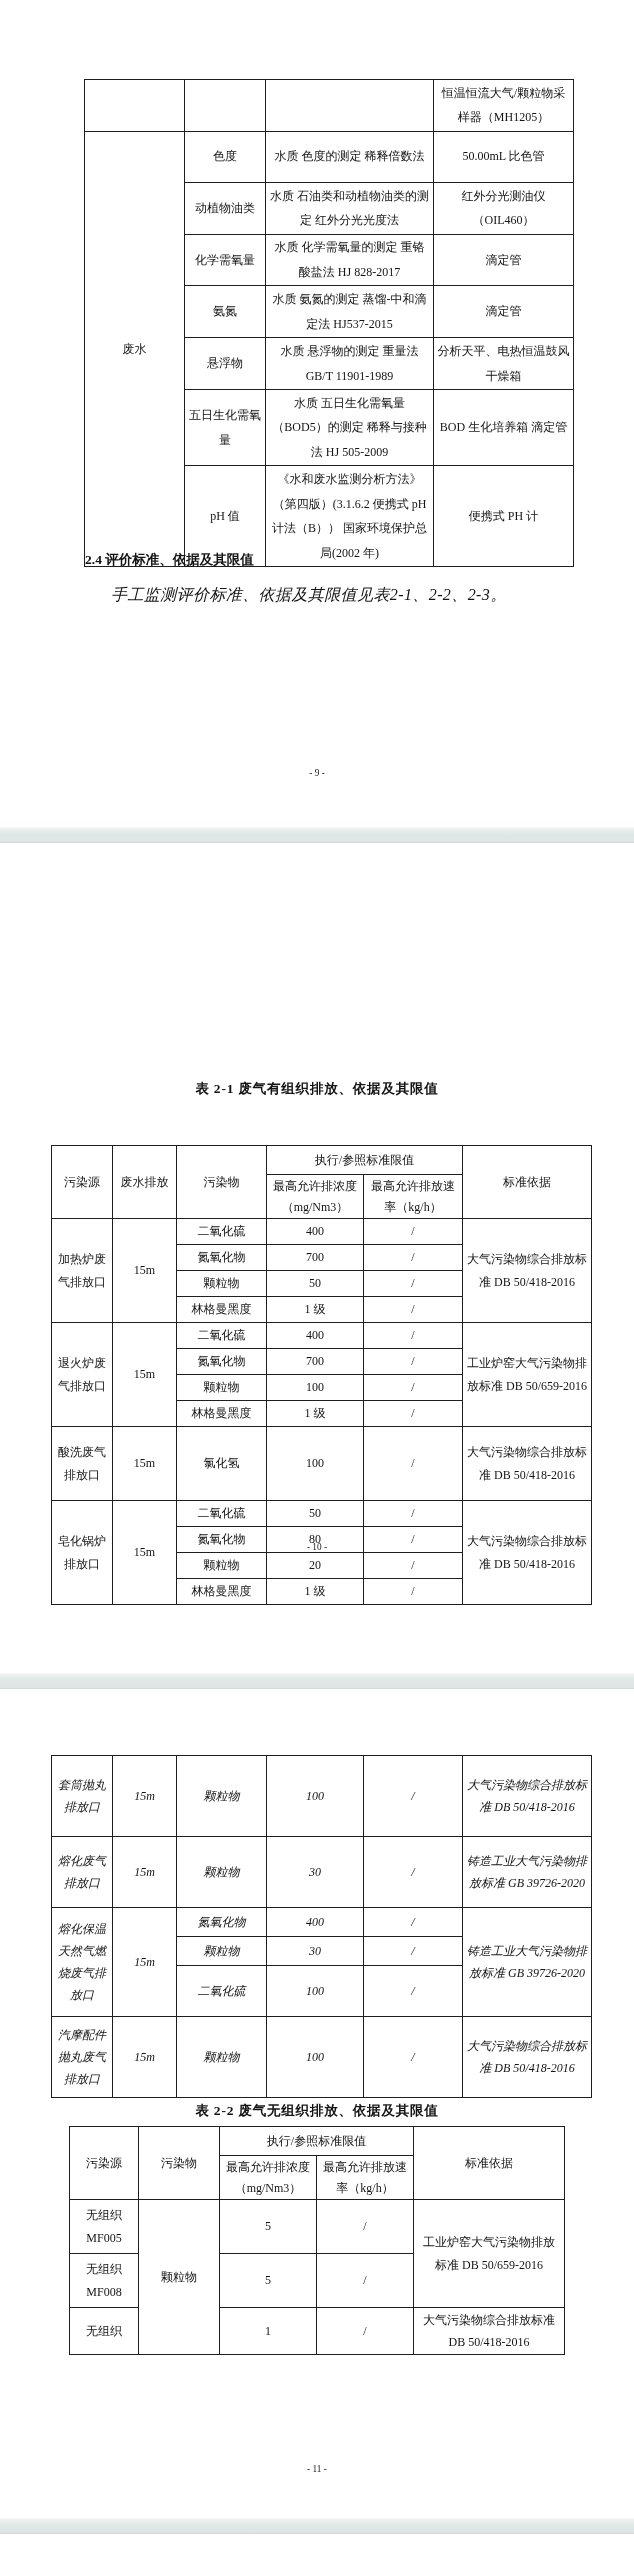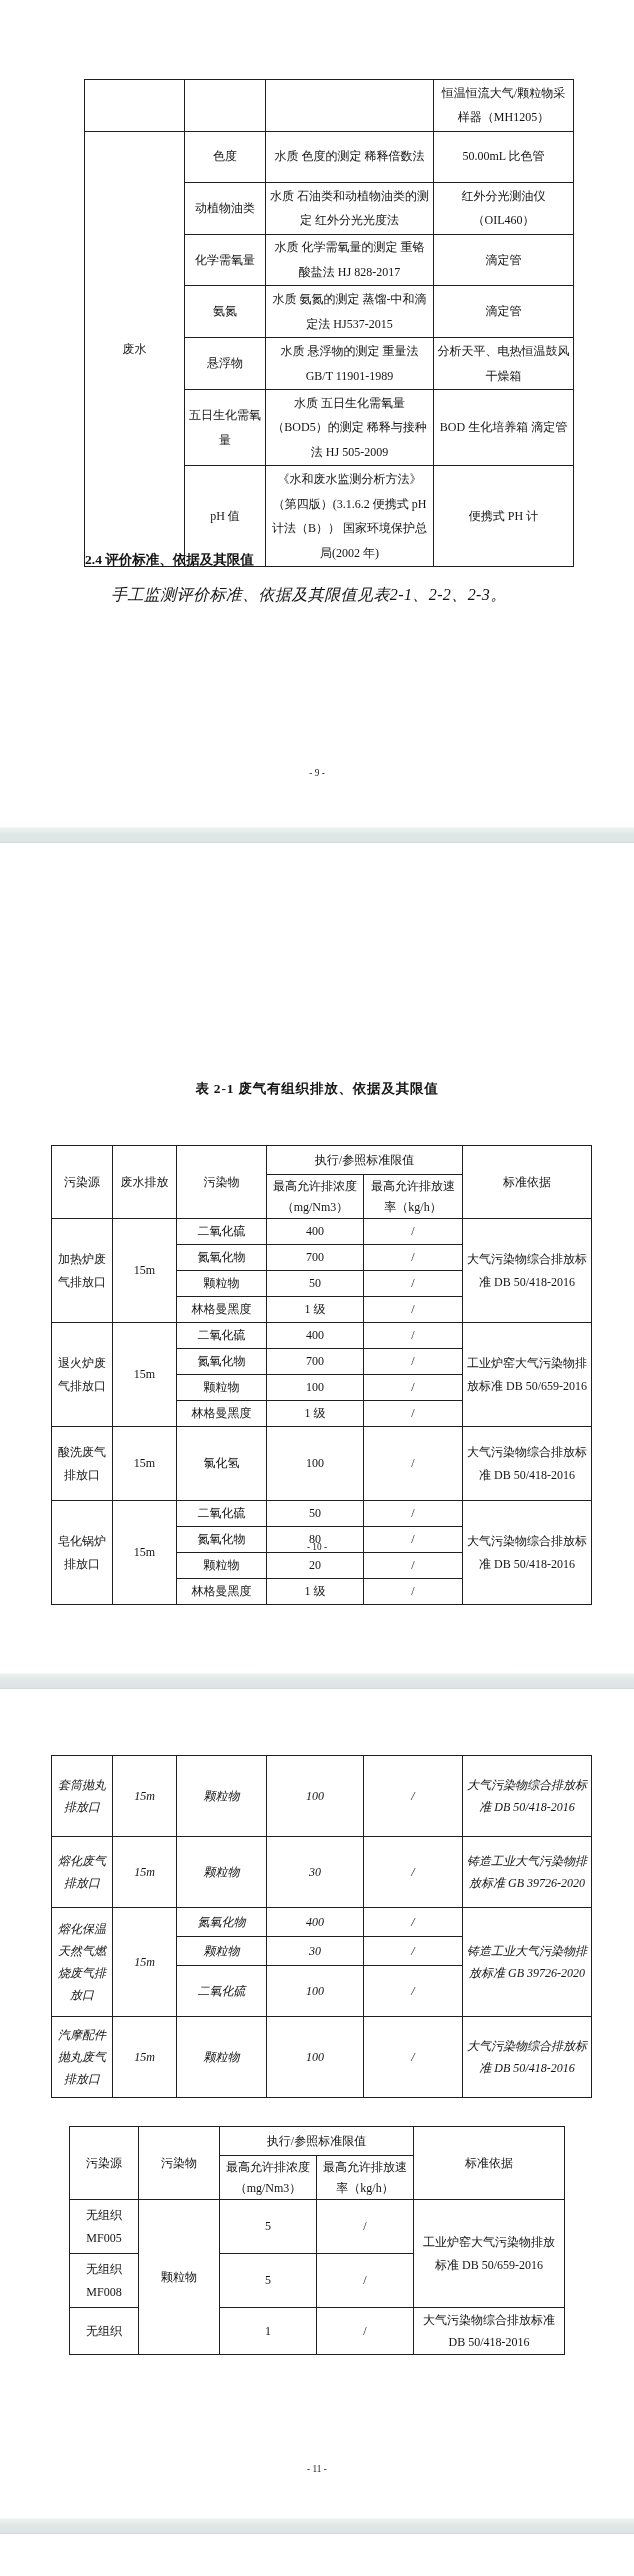--- a/index.html
+++ b/index.html
@@ -255,20 +255,21 @@
       <td>汽摩配件抛丸废气排放口</td>
       <td>15m</td>
       <td>颗粒物</td>
       <td>100</td>
       <td>/</td>
       <td>大气污染物综合排放标准 DB 50/418-2016</td>
     </tr>
   </tbody>
     </table>
 
+  <div class="tbl-title" style="top:2102px;">表 2-2   废气无组织排放、依据及其限值</div>
 
   <table class="doc-table grid" style="left:69px;top:2126px;width:496px;">
     <colgroup>
         <col style="width:69px">
         <col style="width:81px">
         <col style="width:97px">
         <col style="width:97px">
         <col style="width:151px">
       </colgroup>
     <tbody>

